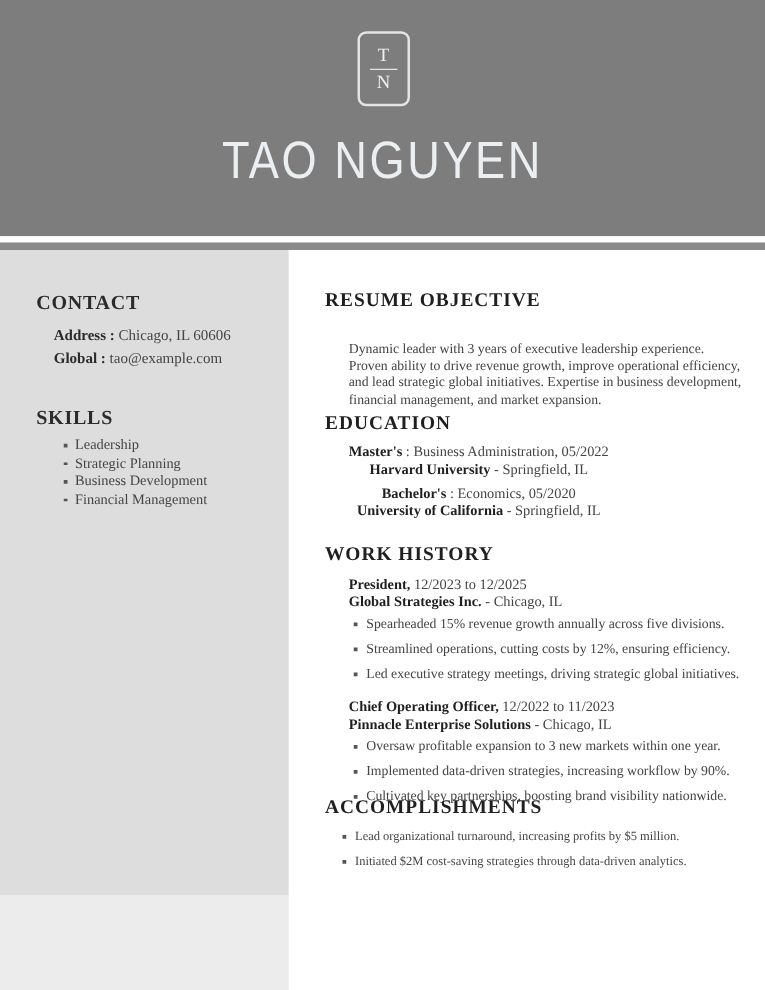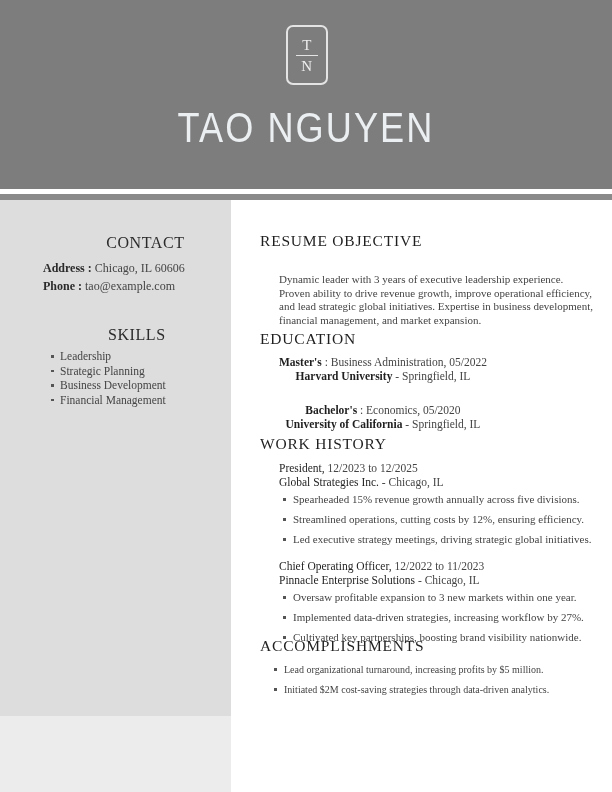--- a/index.html
+++ b/index.html
@@ -111,26 +111,25 @@
     top: 200px;
     width: 381px;
     height: 592px;
     background: #ffffff;
   }
 
   
   .side-section { margin: 0; }
   .side-heading {
     font-family: "Liberation Serif", "DejaVu Serif", serif;
-    font-weight: normal;
+    font-weight: bold;
     font-size: 16px;
     letter-spacing: 0.6px;
     color: #2b2b2b;
     margin: 0;
-    text-align: right;
   }
   .contact-block { margin-left: 14px; margin-top: 7px; }
   .contact-line {
     font-size: 12px;
     line-height: 18px;
     color: #444;
     white-space: nowrap;
   }
   .contact-line b {
     font-weight: bold;
@@ -155,51 +154,51 @@
     left: 0;
     top: 5px;
     width: 2.5px;
     height: 2.5px;
     background: #555;
   }
 
   
   .main-heading {
     font-family: "Liberation Serif", "DejaVu Serif", serif;
-    font-weight: normal;
+    font-weight: bold;
     font-size: 15.5px;
     letter-spacing: 0.8px;
     color: #1f1f1f;
     margin: 0;
   }
   .main-body { margin-left: 19px; }
   .objective {
     font-size: 11px;
     line-height: 13.6px;
     color: #444;
     margin-top: 23px;
     width: 315px;
   }
   .edu-entry { margin-top: 7px; }
-  .edu-entry.second { margin-top: 20px; }
+  .edu-entry.second { margin-top: 5px; }
   .edu-line {
     font-size: 11.5px;
     line-height: 14px;
     color: #444;
     text-align: center;
   }
   .edu-line b { color: #1f1f1f; font-weight: bold; }
   .job { margin-top: 8px; }
   .job.second { margin-top: 13px; }
   .job-line {
     font-size: 11.5px;
     line-height: 14px;
     color: #444;
   }
-  .job-line b { color: #1f1f1f; font-weight: normal; }
+  .job-line b { color: #1f1f1f; font-weight: bold; }
   .bullets {
     list-style: none;
     margin: 4px 0 0 0;
     padding: 0 0 0 4px;
   }
   .bullets li {
     position: relative;
     font-size: 11px;
     line-height: 13px;
     color: #444;
@@ -262,21 +261,21 @@
   <div class="sidebar">
 
     <div class="abs side-section" style="left:29px; top:34px;">
       <div class="side-heading">CONTACT</div>
       <div class="contact-block">
         <div class="contact-line">
           <b>Address :</b>
           <span>Chicago, IL 60606</span>
         </div>
         <div class="contact-line">
-          <b>Phone :</b>
+          <b>Global :</b>
           <span>tao@example.com</span>
         </div>
       </div>
     </div>
 
     <div class="abs side-section" style="left:29px; top:126px;">
       <div class="side-heading">SKILLS</div>
       <ul class="skills-list">
         <li>Leadership</li>
         <li>Strategic Planning</li>
@@ -341,21 +340,21 @@
 
         <div class="job second">
           <div class="job-line">
             <b>Chief Operating Officer,</b><span> 12/2022 to 11/2023</span>
           </div>
           <div class="job-line">
             <b>Pinnacle Enterprise Solutions</b><span> - </span><span>Chicago, IL</span>
           </div>
           <ul class="bullets">
             <li>Oversaw profitable expansion to 3 new markets within one year.</li>
-            <li>Implemented data-driven strategies, increasing workflow by 27%.</li>
+            <li>Implemented data-driven strategies, increasing workflow by 90%.</li>
             <li>Cultivated key partnerships, boosting brand visibility nationwide.</li>
           </ul>
         </div>
 
       </div>
     </div>
 
     <div class="abs" style="left:29px; top:437px;">
       <div class="main-heading">ACCOMPLISHMENTS</div>
       <ul class="acc-list">

